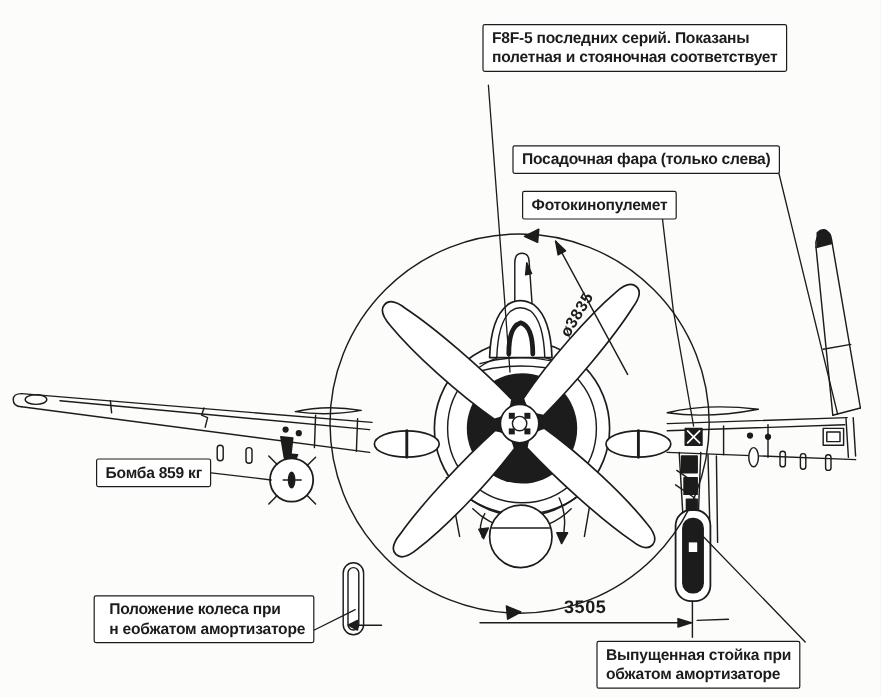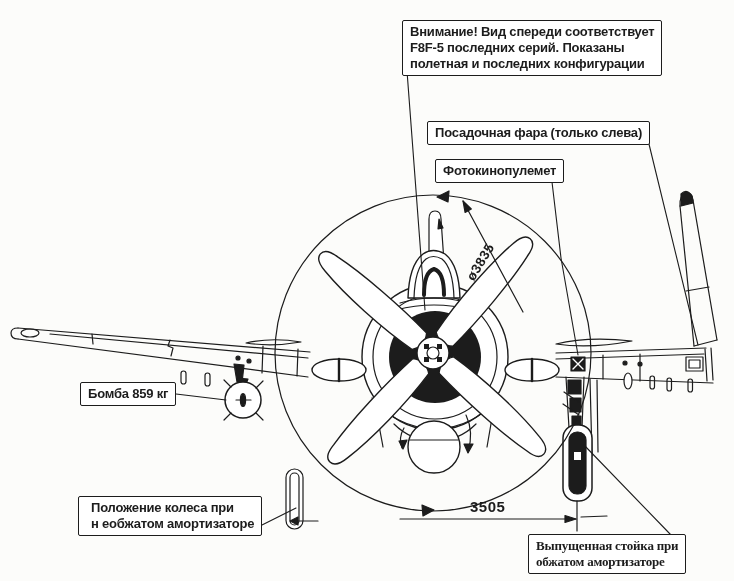--- a/index.html
+++ b/index.html
@@ -198,43 +198,42 @@
       <path d="M407,71 L425,310"></path>
       <path d="M648,140 L698,345"></path>
       <path d="M552,182 L561,258 L578,355"></path>
       <path d="M176,394 L226,400"></path>
       <path d="M262,525 L296,508"></path>
       <path d="M671,535 L584,445"></path>
     </g>
   </svg>
 
   <div class="callout" style="left:402px;top:20px;">
-    <div>Внимание! Вид спереди соответствует</div>
     <div>F8F-5 последних серий. Показаны</div>
-    <div>полетная и последних конфигурации</div>
+    <div>полетная и стояночная соответствует</div>
   </div>
 
   <div class="callout" style="left:427px;top:121px;">
     <span>Посадочная фара (только слева)</span>
   </div>
 
   <div class="callout" style="left:435px;top:159px;">
     <span>Фотокинопулемет</span>
   </div>
 
   <div class="callout" style="left:80px;top:382px;">
     <span>Бомба 859 кг</span>
   </div>
 
   <div class="callout" style="left:78px;top:496px;padding-left:12px;">
     <div>Положение колеса при</div>
     <div>н еобжатом амортизаторе</div>
   </div>
 
-  <div class="callout" style="left:528px;top:534px;font-family:Liberation Serif, serif;">
+  <div class="callout" style="left:497px;top:534px;">
     <div>Выпущенная стойка при</div>
     <div>обжатом амортизаторе</div>
   </div>
 
   <div class="dim" id="dim-track" style="left:470px;top:498px;width:80px;text-align:left;">3505</div>
 
   <div class="dim" id="dim-diameter" style="left:470px;top:272px;">ø3835</div>
 
 </div>
 

